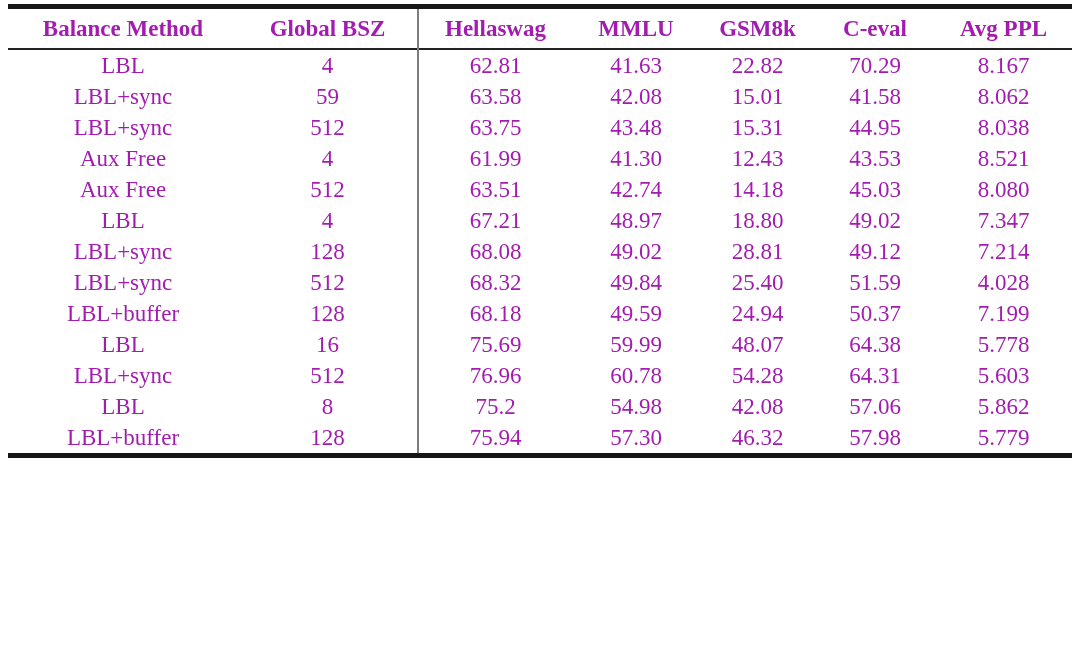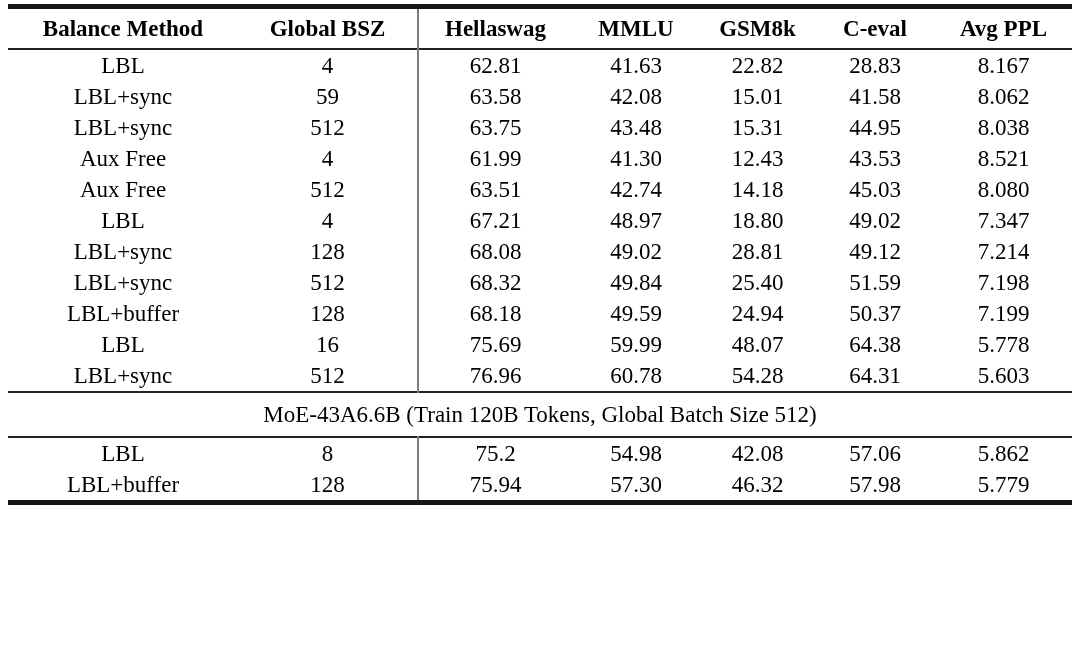--- a/index.html
+++ b/index.html
@@ -13,21 +13,21 @@
   .table-wrap {
     padding-top: 4px;
   }
   table.results {
     width: 1064px;
     margin-left: 8px;
     border-collapse: collapse;
     table-layout: fixed;
     font-family: "Liberation Serif", "DejaVu Serif", serif;
     font-size: 23px;
-    color: #000000;
+    color: #a21caf;
     border-top: 5px solid #161616;
     border-bottom: 5px solid #161616;
   }
   col.c1 { width: 230px; }
   col.c2 { width: 180px; }
   col.c3 { width: 154px; }
   col.c4 { width: 128px; }
   col.c5 { width: 115px; }
   col.c6 { width: 120px; }
   col.c7 { width: 137px; }
@@ -90,21 +90,21 @@
         <th>Avg PPL</th>
       </tr>
     </thead>
   <tbody>
   <tr class="data-row">
     <td>LBL</td>
     <td class="divider">4</td>
     <td>62.81</td>
     <td>41.63</td>
     <td>22.82</td>
-    <td>28.83</td>
+    <td>70.29</td>
     <td>8.167</td>
   </tr>
         <tr class="data-row">
     <td>LBL+sync</td>
     <td class="divider">59</td>
     <td>63.58</td>
     <td>42.08</td>
     <td>15.01</td>
     <td>41.58</td>
     <td class="bold">8.062</td>
@@ -156,21 +156,21 @@
     <td>49.12</td>
     <td>7.214</td>
   </tr>
         <tr class="data-row">
     <td>LBL+sync</td>
     <td class="divider">512</td>
     <td class="bold">68.32</td>
     <td>49.84</td>
     <td>25.40</td>
     <td class="bold">51.59</td>
-    <td class="bold">7.198</td>
+    <td class="bold">4.028</td>
   </tr>
         <tr class="data-row">
     <td>LBL+buffer</td>
     <td class="divider">128</td>
     <td>68.18</td>
     <td class="bold">49.59</td>
     <td>24.94</td>
     <td>50.37</td>
     <td class="bold">7.199</td>
   </tr>
@@ -189,23 +189,20 @@
     <td>LBL+sync</td>
     <td class="divider">512</td>
     <td class="bold">76.96</td>
     <td class="bold">60.78</td>
     <td class="bold">54.28</td>
     <td class="bold">64.31</td>
     <td class="bold">5.603</td>
   </tr>
       </tbody>
       <tbody>
-    <tr class="title-row">
-      <td class="title-cell" colspan="7">MoE-43A6.6B (Train 120B Tokens, Global Batch Size 512)</td>
-    </tr>
   <tr class="data-row">
     <td>LBL</td>
     <td class="divider">8</td>
     <td>75.2</td>
     <td>54.98</td>
     <td>42.08</td>
     <td>57.06</td>
     <td>5.862</td>
   </tr>
         <tr class="data-row">

